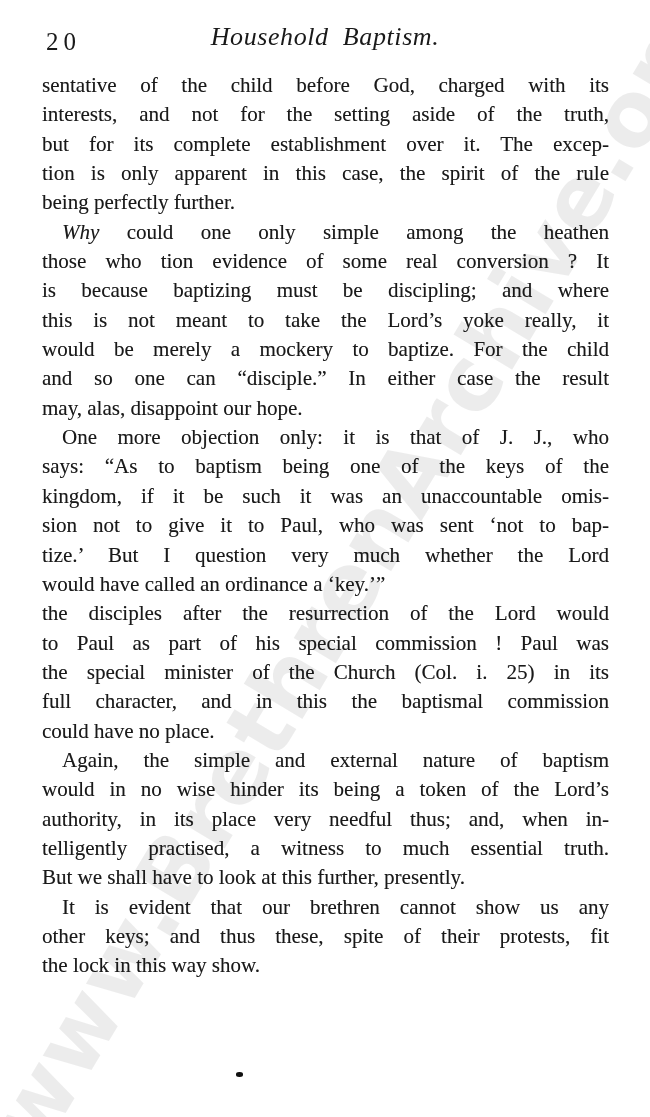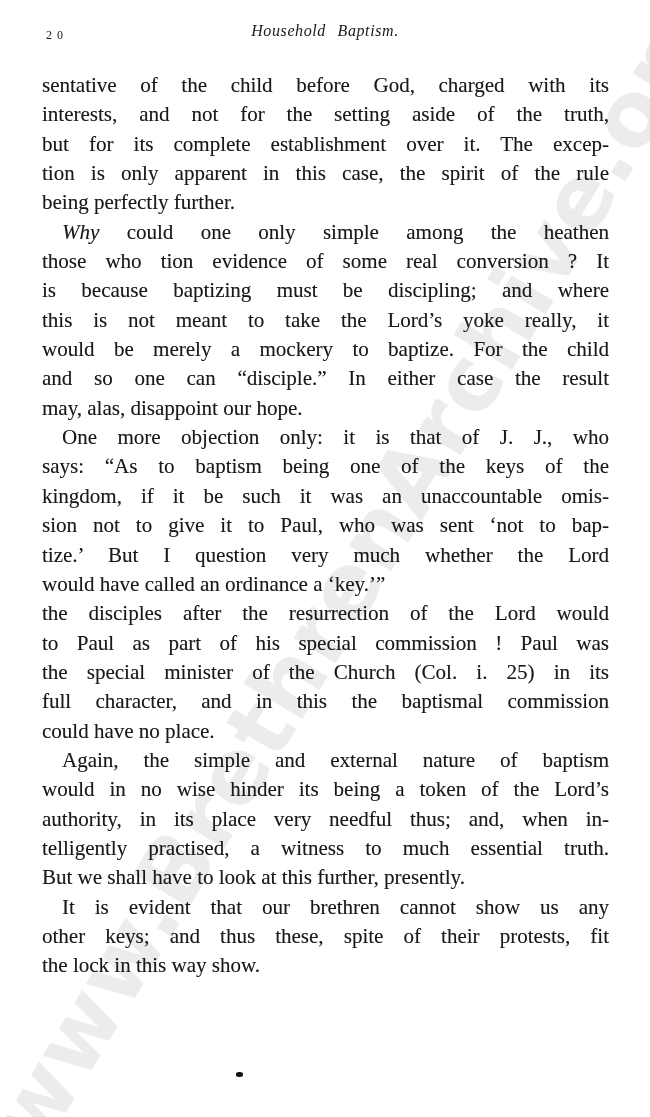--- a/index.html
+++ b/index.html
@@ -36,31 +36,31 @@
     top: 20px;
     left: 0;
     width: 650px;
     height: 32px;
     z-index: 1;
   }
   .pagenum {
     position: absolute;
     left: 46px;
     top: 8px;
-    font-size: 12px;
+    font-size: 25px;
     letter-spacing: 5px;
   }
   .runtitle {
     position: absolute;
     left: 0;
     top: 2px;
     width: 100%;
     text-align: center;
     font-style: italic;
-    font-size: 16px;
+    font-size: 26px;
     word-spacing: 7px;
     letter-spacing: 0.6px;
   }
   .text {
     position: absolute;
     left: 42px;
     top: 71px;
     width: 567px;
     z-index: 1;
     font-size: 21px;

